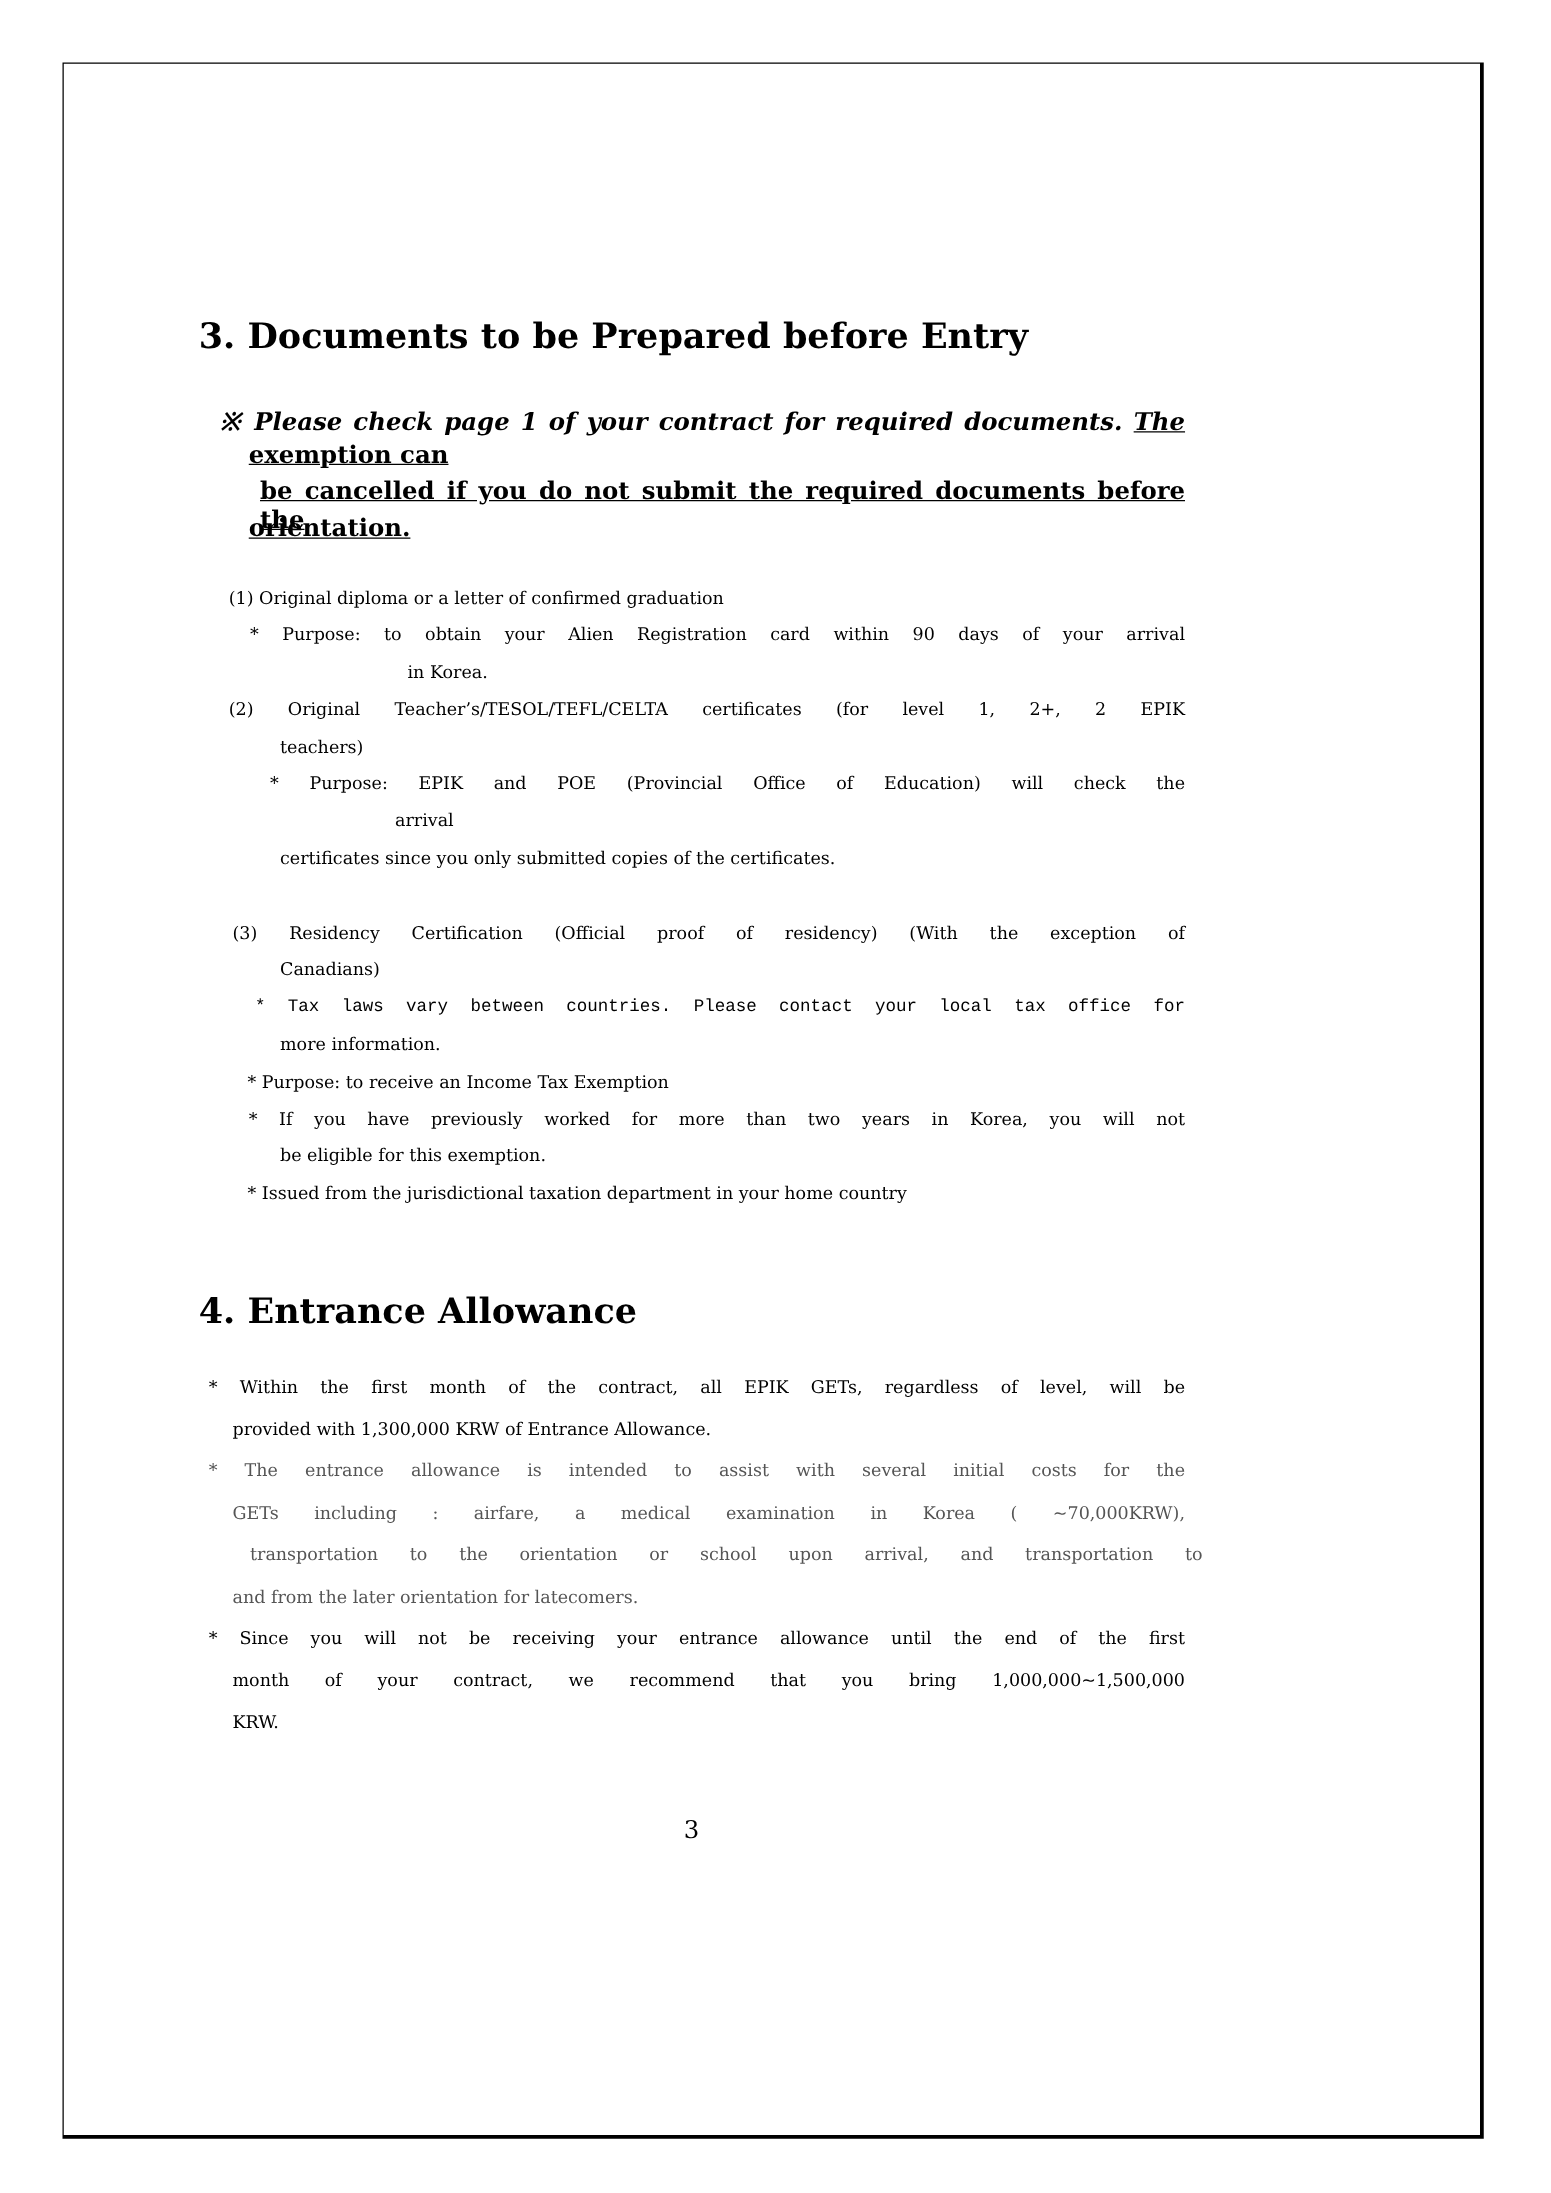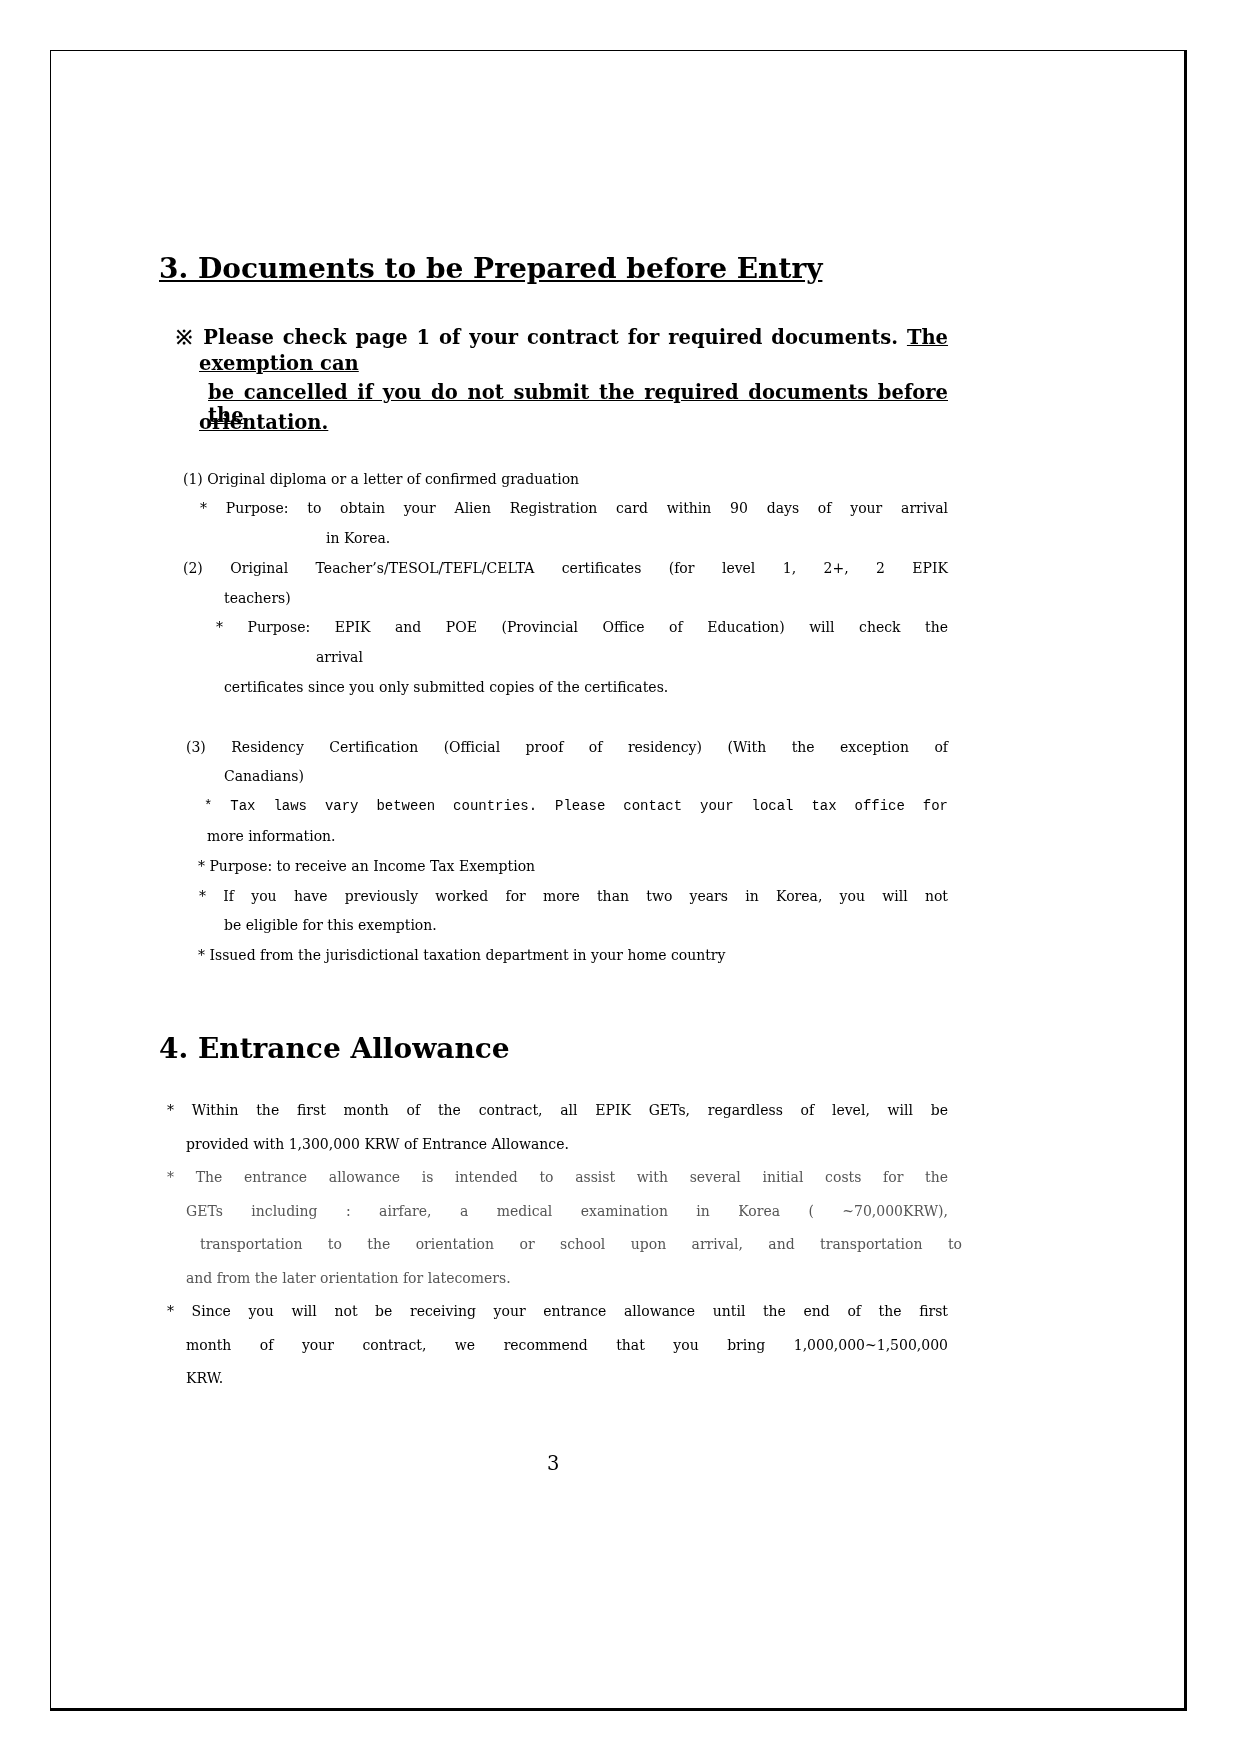--- a/index.html
+++ b/index.html
@@ -15,23 +15,23 @@
   .txt { font-size: 14px; }
   .j { display: block; text-align: justify; text-align-last: justify; }
   .gray { color: #555555; }
   .pgnum { font-size: 19.5px; }
 </style>
 </head>
 <body>
 
 <div class="page-frame"></div>
 
-<h2 class="abs" style="left:159px; top:252px;text-decoration:underline;">3. Documents to be Prepared before Entry</h2>
+<h2 class="abs" style="left:159px; top:252px;">3. Documents to be Prepared before Entry</h2>
 
-<div class="abs note" style="left:176px; top:323px; width:772px;">
+<div class="abs note" style="left:176px; top:323px; width:772px;font-style:italic;">
   <span class="j" style="white-space:normal;">
     <span>※</span>
     <span>Please check page 1 of your contract for required documents.</span>
     <span class="u">The</span>
   </span>
 </div>
 <div class="abs note u" style="left:199px; top:352px;">exemption can </div>
 <div class="abs note" style="left:208px; top:381px; width:740px;">
   <span class="j u" style="white-space:normal;">be cancelled if you do not submit the required documents before the</span>
 </div>
@@ -53,21 +53,21 @@
 <div class="abs txt" style="left:316px; top:649px;">arrival</div>
 <div class="abs txt" style="left:224px; top:679px;">certificates since you only submitted copies of the certificates.</div>
 
 <div class="abs txt" style="left:186px; top:739px; width:762px;">
   <span class="j" style="white-space:normal;">(3) Residency Certification (Official proof of residency) (With the exception of</span>
 </div>
 <div class="abs txt" style="left:224px; top:768px;">Canadians)</div>
 <div class="abs txt" style="left:204px; top:798px; width:744px;">
   <span class="j" style="white-space:normal;font-family:Liberation Mono, monospace;">* Tax laws vary between countries. Please contact your local tax office for</span>
 </div>
-<div class="abs txt" style="left:207px; top:828px;text-align:right;">more information.</div>
+<div class="abs txt" style="left:224px; top:828px;text-align:right;">more information.</div>
 <div class="abs txt" style="left:198px; top:858px;">* Purpose: to receive an Income Tax Exemption</div>
 <div class="abs txt" style="left:199px; top:888px; width:749px;">
   <span class="j" style="white-space:normal;">* If you have previously worked for more than two years in Korea, you will not</span>
 </div>
 <div class="abs txt" style="left:224px; top:917px;">be eligible for this exemption.</div>
 <div class="abs txt" style="left:198px; top:947px;">* Issued from the jurisdictional taxation department in your home country</div>
 
 <h2 class="abs" style="left:159px; top:1032px;">4. Entrance Allowance</h2>
 
 <div class="abs txt" style="left:167px; top:1102px; width:781px;">

